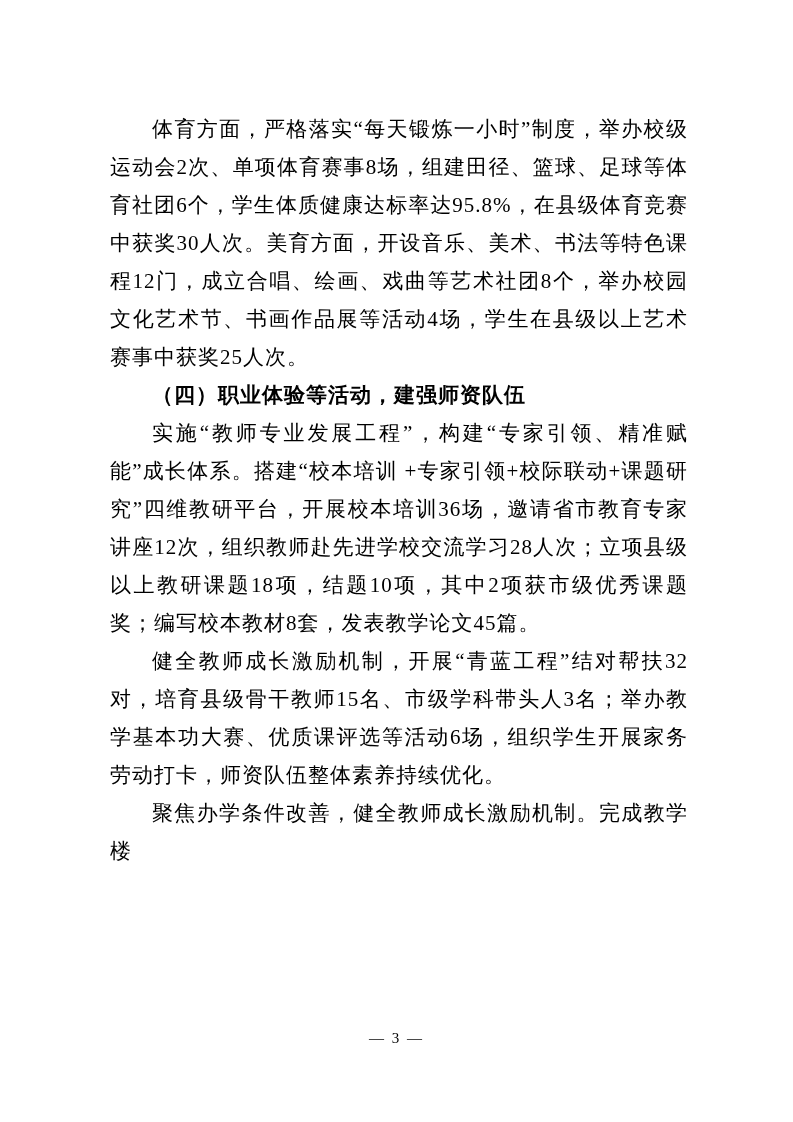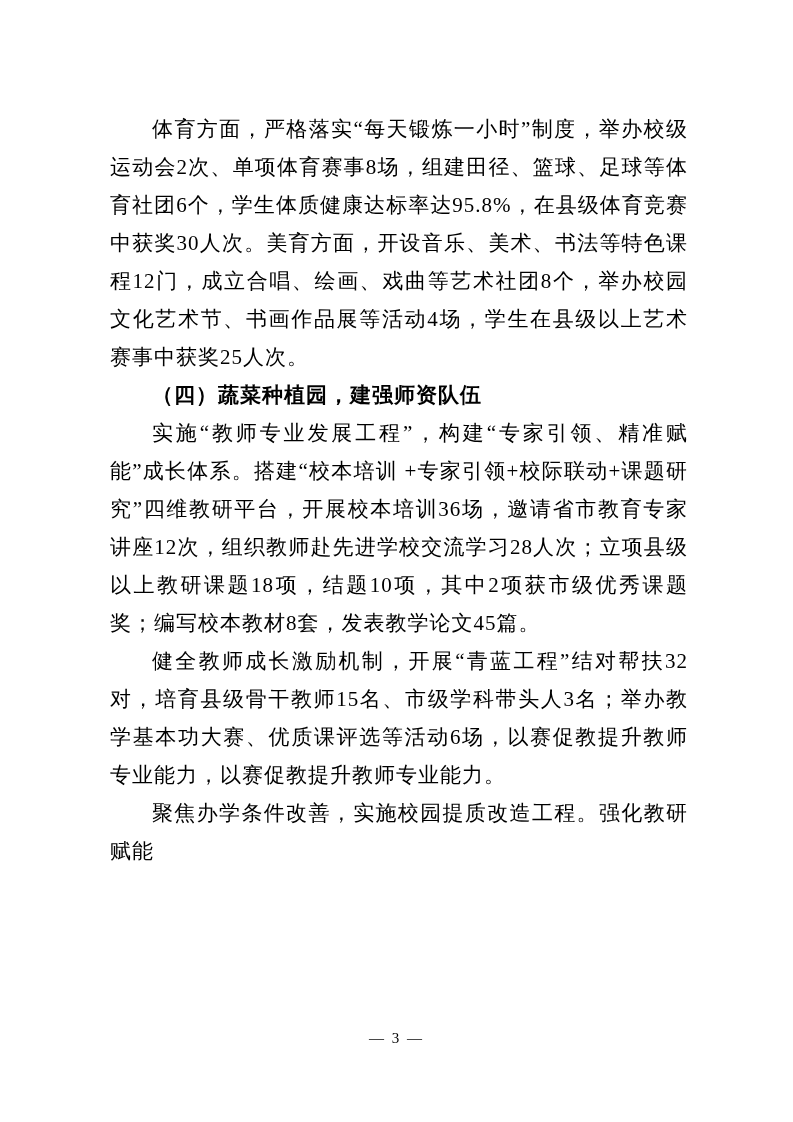--- a/index.html
+++ b/index.html
@@ -44,21 +44,21 @@
     letter-spacing: 2px;
     color: #000000;
   }
 </style>
 </head>
 <body>
 
 <div class="page">
   <div class="content">
     <p class="para">体育方面，严格落实“每天锻炼一小时”制度，举办校级运动会2次、单项体育赛事8场，组建田径、篮球、足球等体育社团6个，学生体质健康达标率达95.8%，在县级体育竞赛中获奖30人次。美育方面，开设音乐、美术、书法等特色课程12门，成立合唱、绘画、戏曲等艺术社团8个，举办校园文化艺术节、书画作品展等活动4场，学生在县级以上艺术赛事中获奖25人次。</p>
-    <p class="heading">（四）蔬菜种植园，建强师资队伍</p>
+    <p class="heading">（四）职业体验等活动，建强师资队伍</p>
     <p class="para">实施“教师专业发展工程”，构建“专家引领、精准赋能”成长体系。搭建“校本培训 +专家引领+校际联动+课题研究”四维教研平台，开展校本培训36场，邀请省市教育专家讲座12次，组织教师赴先进学校交流学习28人次；立项县级以上教研课题18项，结题10项，其中2项获市级优秀课题奖；编写校本教材8套，发表教学论文45篇。</p>
-    <p class="para">健全教师成长激励机制，开展“青蓝工程”结对帮扶32对，培育县级骨干教师15名、市级学科带头人3名；举办教学基本功大赛、优质课评选等活动6场，以赛促教提升教师专业能力，以赛促教提升教师专业能力。</p>
-    <p class="para">聚焦办学条件改善，实施校园提质改造工程。强化教研赋能</p>
+    <p class="para">健全教师成长激励机制，开展“青蓝工程”结对帮扶32对，培育县级骨干教师15名、市级学科带头人3名；举办教学基本功大赛、优质课评选等活动6场，组织学生开展家务劳动打卡，师资队伍整体素养持续优化。</p>
+    <p class="para">聚焦办学条件改善，健全教师成长激励机制。完成教学楼</p>
   </div>
   <div class="footer">
     <span>— 3 —</span>
   </div>
 </div>
 
 </body></html>

